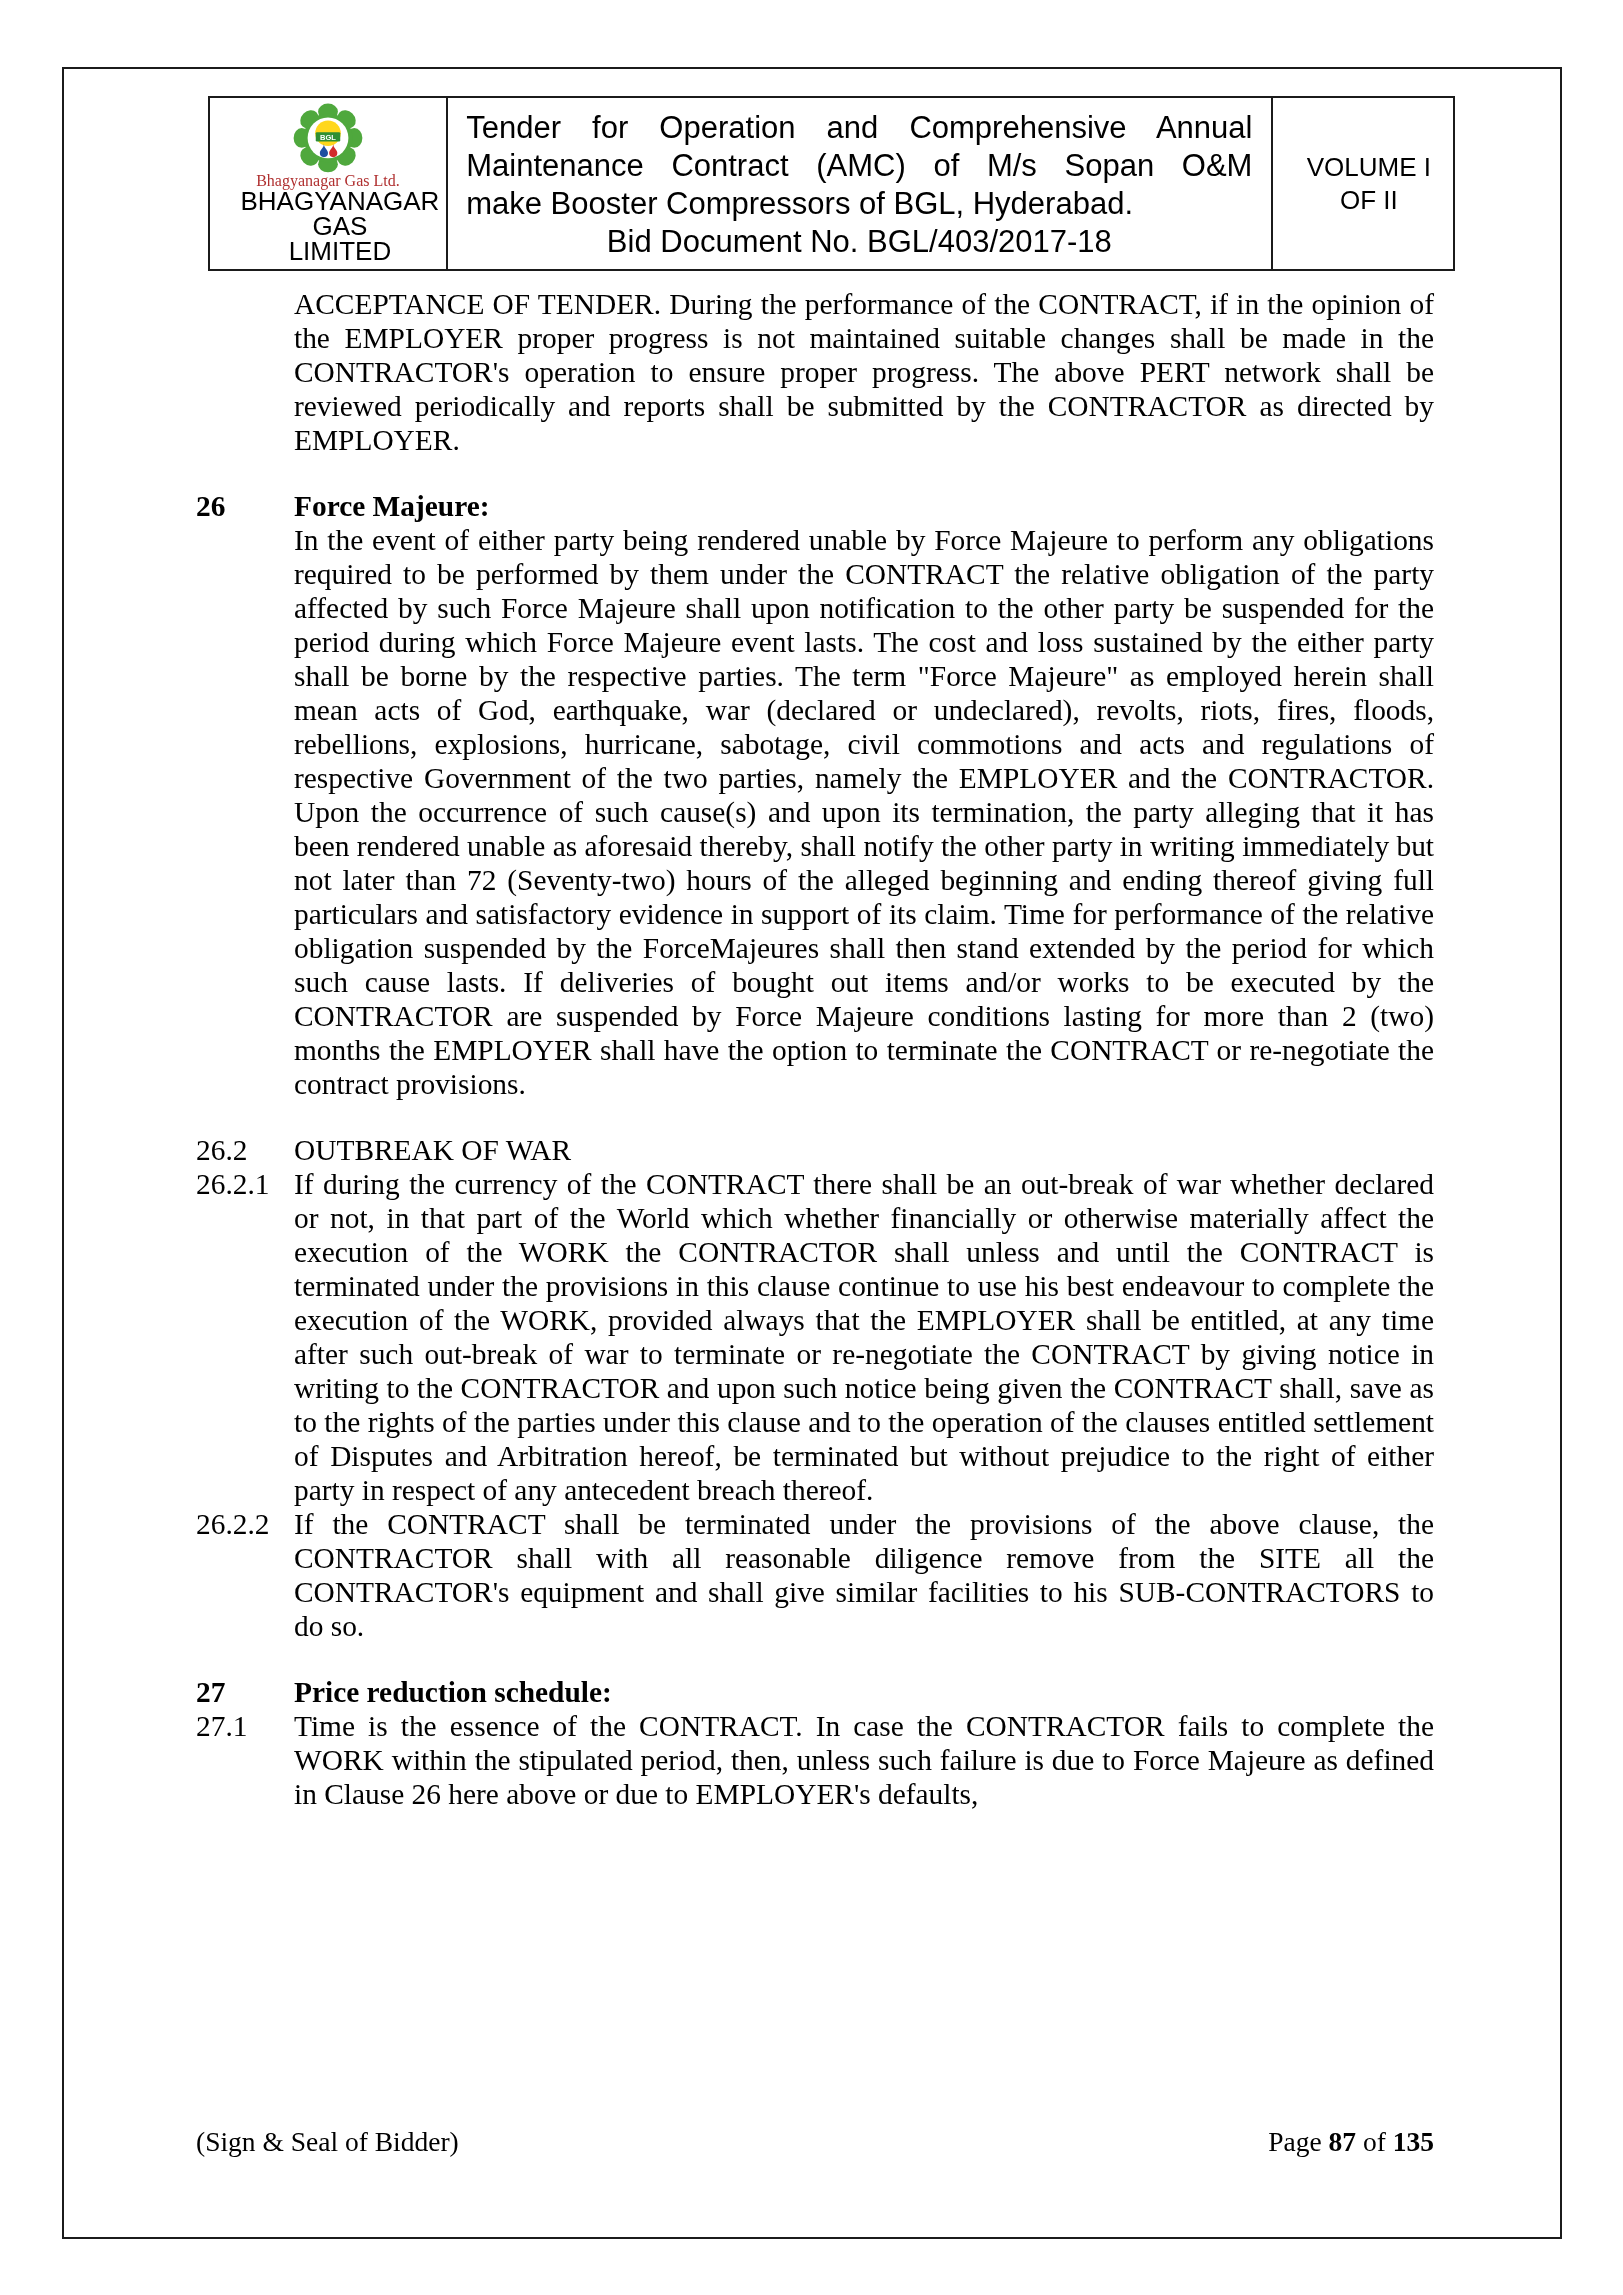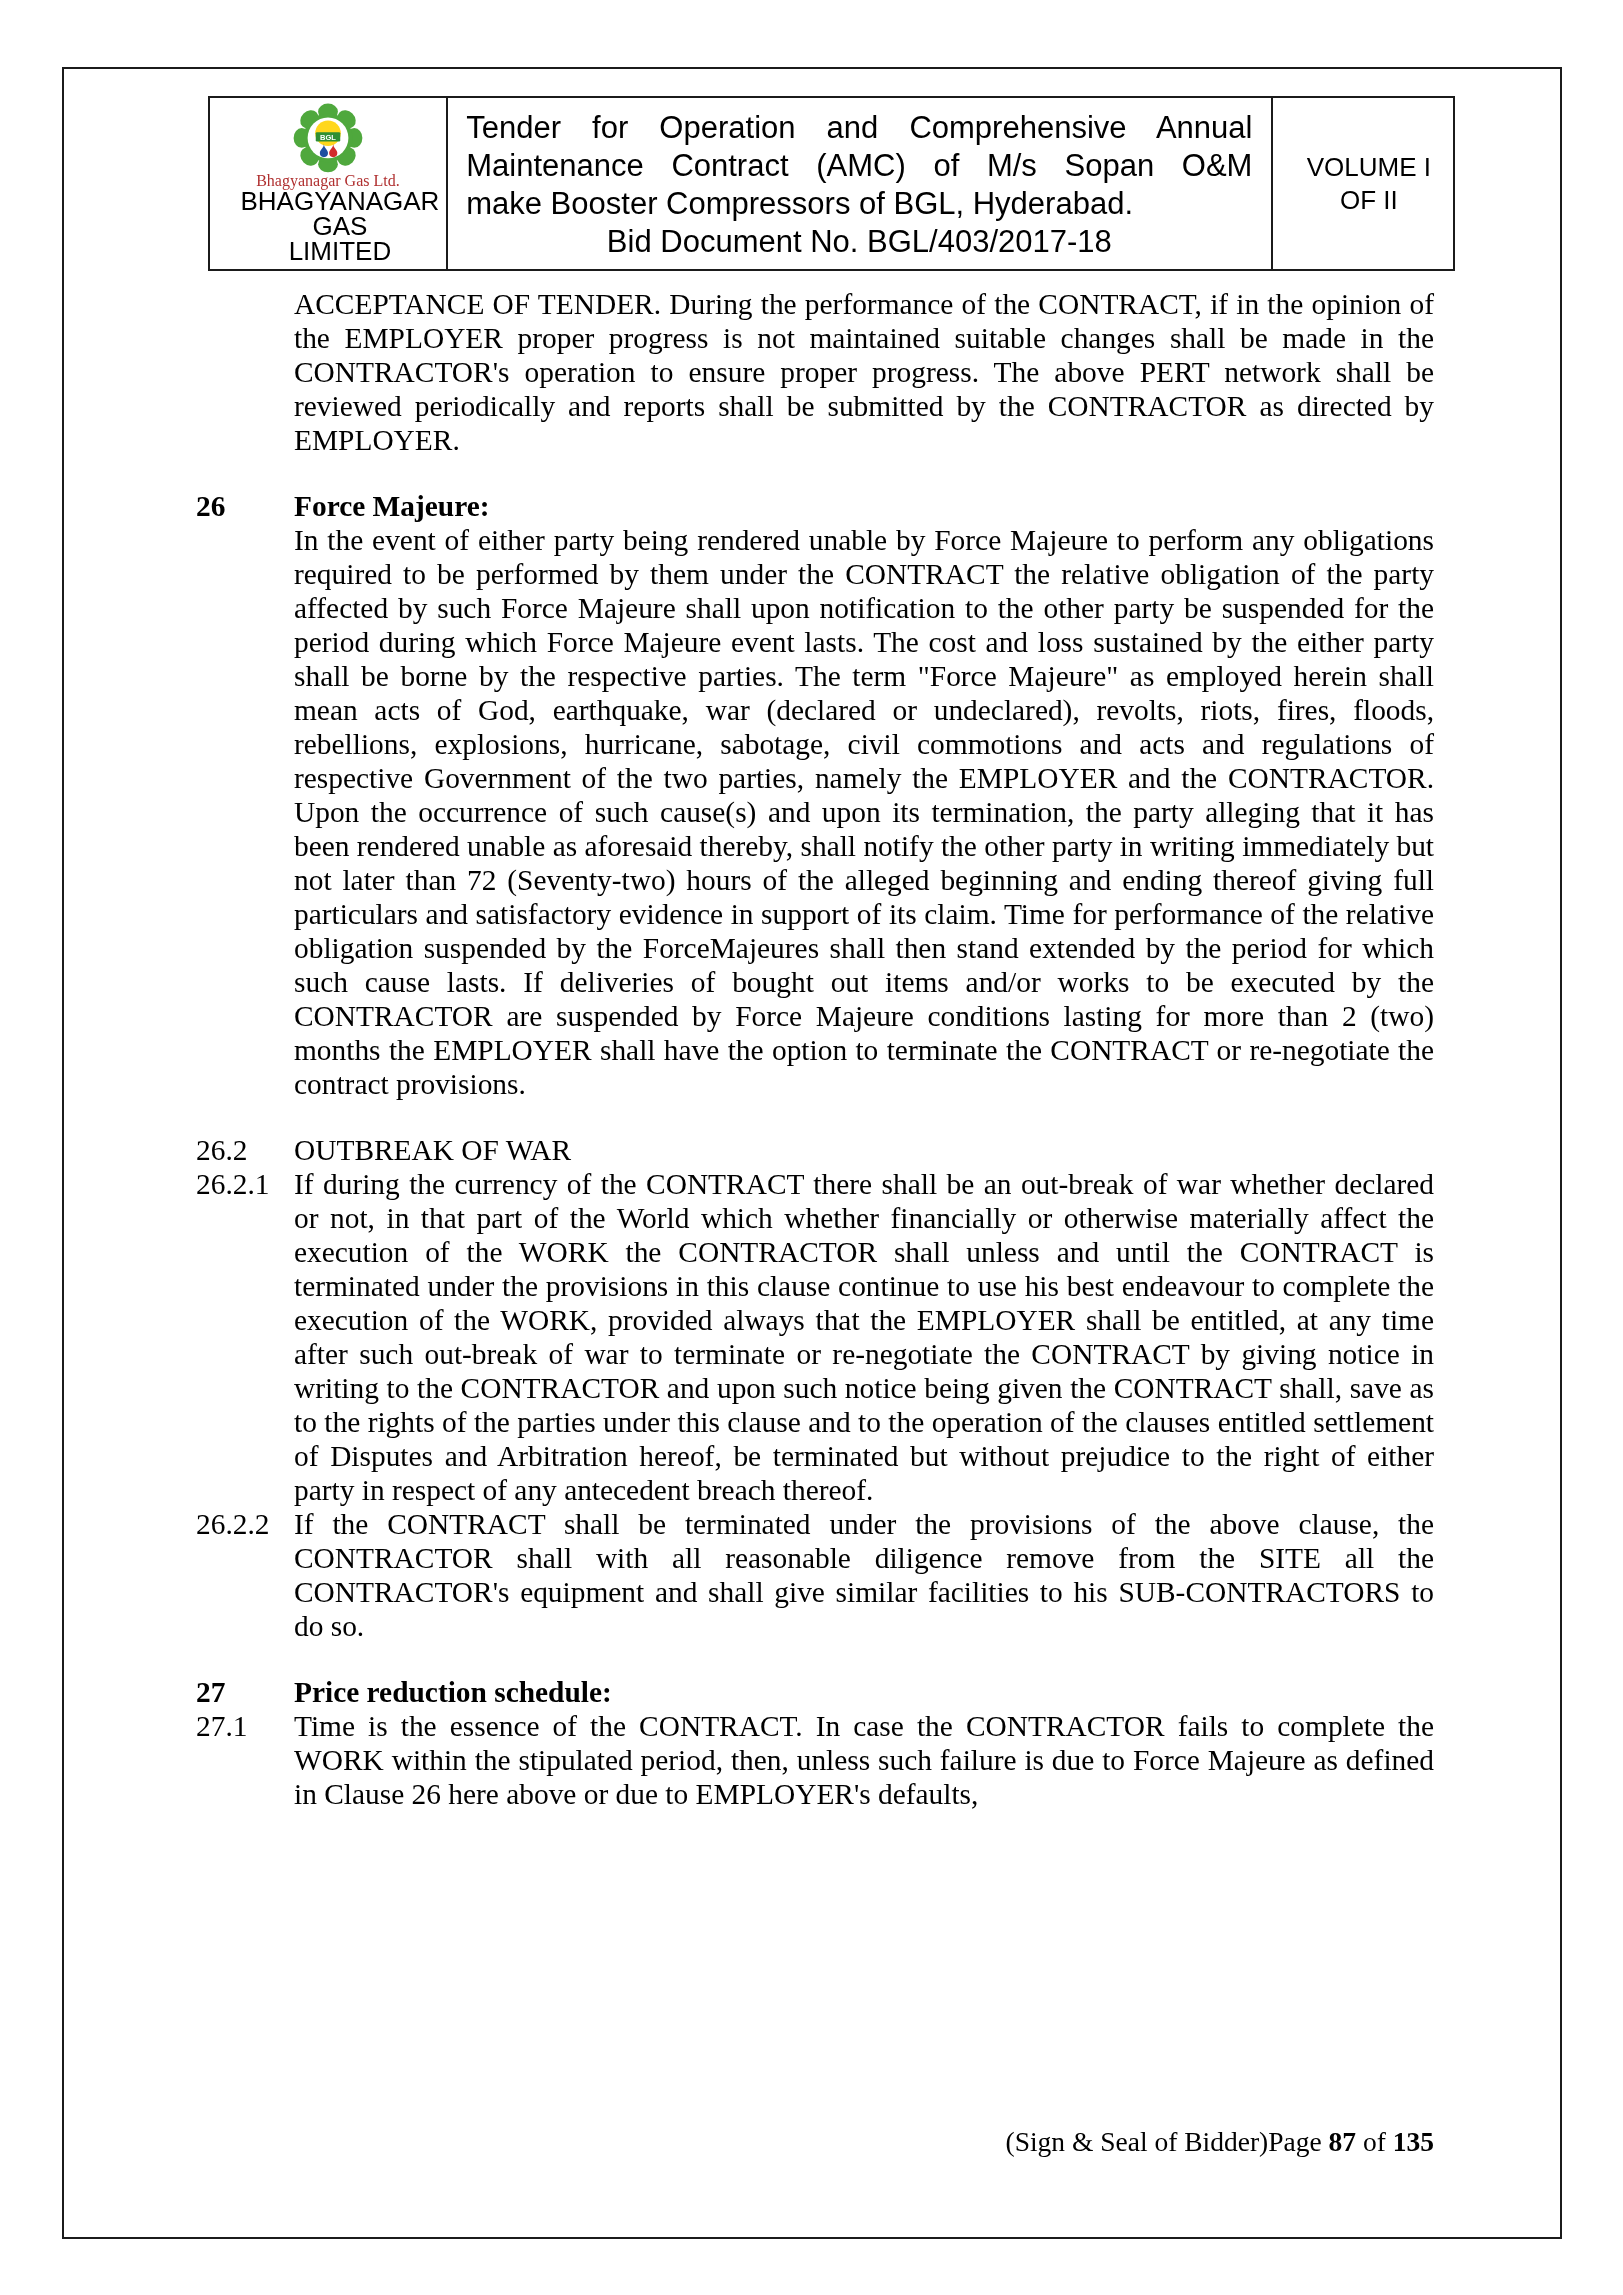--- a/index.html
+++ b/index.html
@@ -98,21 +98,21 @@
   .num { position: absolute; left: 0; top: 0; }
   .bold { font-weight: bold; }
   .mt-gap { margin-top: 32px; }
 
   
   .footer {
     position: absolute;
     left: 196px; top: 2125px;
     width: 1238px;
     display: flex;
-    justify-content: flex-end;
+    justify-content: space-between;
     font-size: 27.5px;
     line-height: 33px;
   }
   .page-info { white-space: pre-wrap; }
 </style>
 </head>
 <body>
 
 <div class="page-frame"></div>
 

